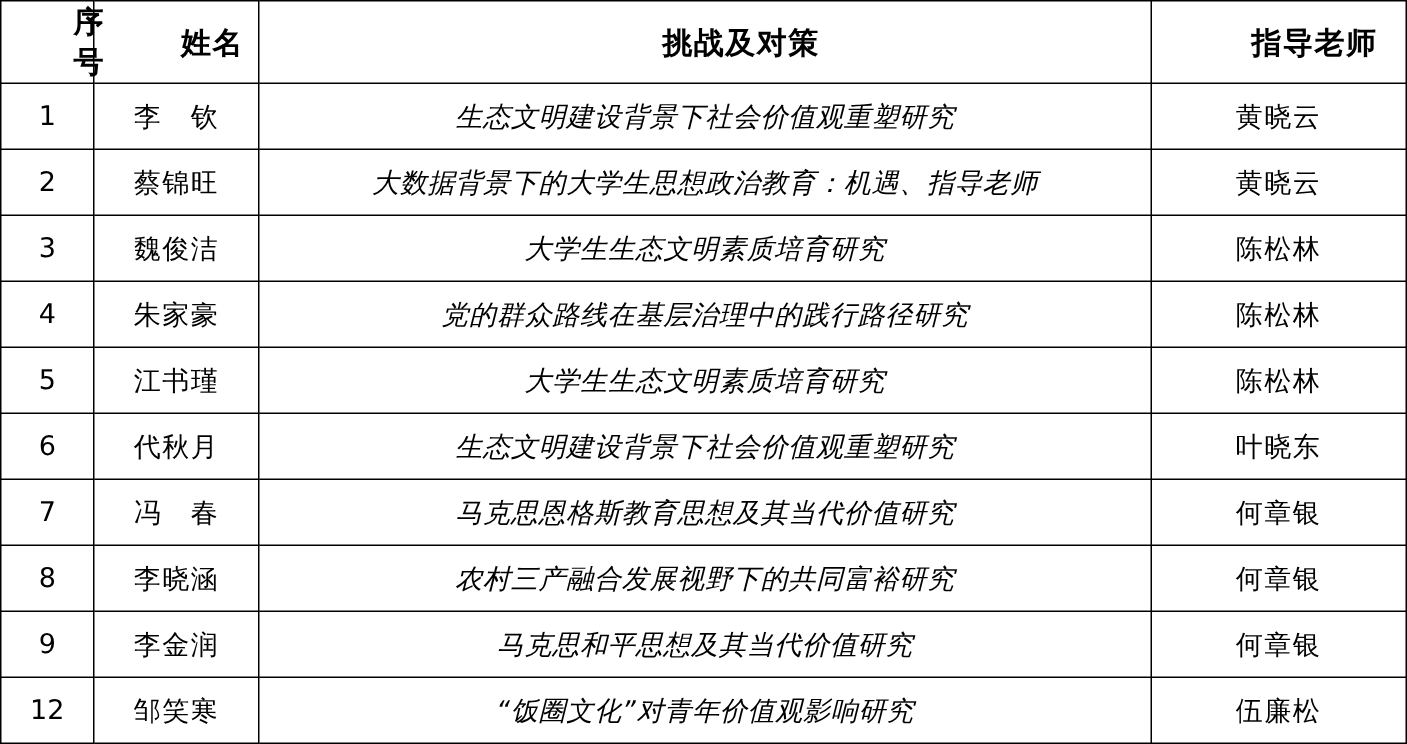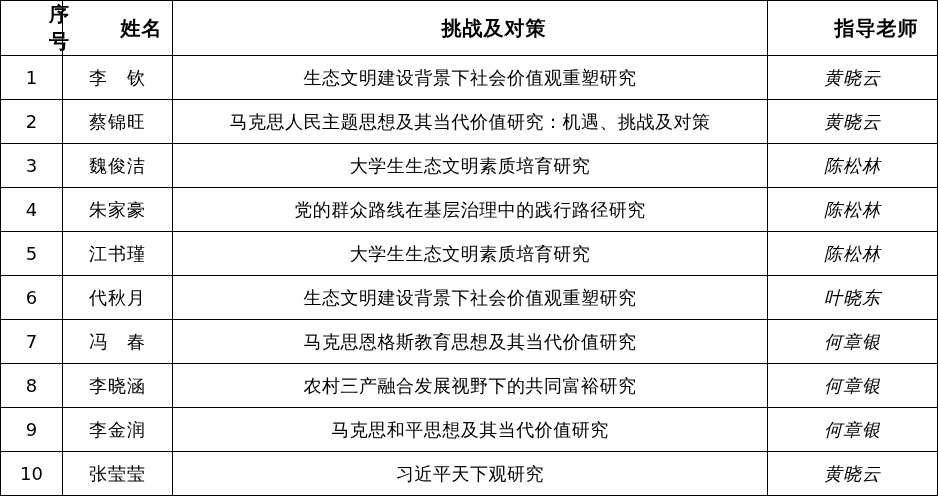--- a/index.html
+++ b/index.html
@@ -45,24 +45,24 @@
   .col-tutor { width: 170px; }
 
   td.cell-no {
     font-size: 18px;
   }
   td.cell-name {
     letter-spacing: 1px;
   }
   td.cell-title {
     letter-spacing: 0.5px;
+    font-style: italic;
   }
   td.cell-tutor {
     letter-spacing: 1px;
-    font-style: italic;
   }
   
 </style>
 </head>
 <body>
 
 <table class="thesis-table">
   <colgroup>
     <col class="col-no">
     <col class="col-name">
@@ -80,21 +80,21 @@
   <tbody>
     <tr>
       <td class="cell-no">1</td>
       <td class="cell-name">李　钦</td>
       <td class="cell-title">生态文明建设背景下社会价值观重塑研究</td>
       <td class="cell-tutor">黄晓云</td>
     </tr>
     <tr>
       <td class="cell-no">2</td>
       <td class="cell-name">蔡锦旺</td>
-      <td class="cell-title">马克思人民主题思想及其当代价值研究：机遇、挑战及对策</td>
+      <td class="cell-title">大数据背景下的大学生思想政治教育：机遇、指导老师</td>
       <td class="cell-tutor">黄晓云</td>
     </tr>
     <tr>
       <td class="cell-no">3</td>
       <td class="cell-name">魏俊洁</td>
       <td class="cell-title">大学生生态文明素质培育研究</td>
       <td class="cell-tutor">陈松林</td>
     </tr>
     <tr>
       <td class="cell-no">4</td>
@@ -126,19 +126,19 @@
       <td class="cell-title">农村三产融合发展视野下的共同富裕研究</td>
       <td class="cell-tutor">何章银</td>
     </tr>
     <tr>
       <td class="cell-no">9</td>
       <td class="cell-name">李金润</td>
       <td class="cell-title">马克思和平思想及其当代价值研究</td>
       <td class="cell-tutor">何章银</td>
     </tr>
     <tr>
-      <td class="cell-no">10</td>
-      <td class="cell-name">张莹莹</td>
-      <td class="cell-title">习近平天下观研究</td>
-      <td class="cell-tutor">黄晓云</td>
+      <td class="cell-no">12</td>
+      <td class="cell-name">邹笑寒</td>
+      <td class="cell-title">“饭圈文化”对青年价值观影响研究</td>
+      <td class="cell-tutor">伍廉松</td>
     </tr>
   </tbody>
 </table>
 
 </body></html>

